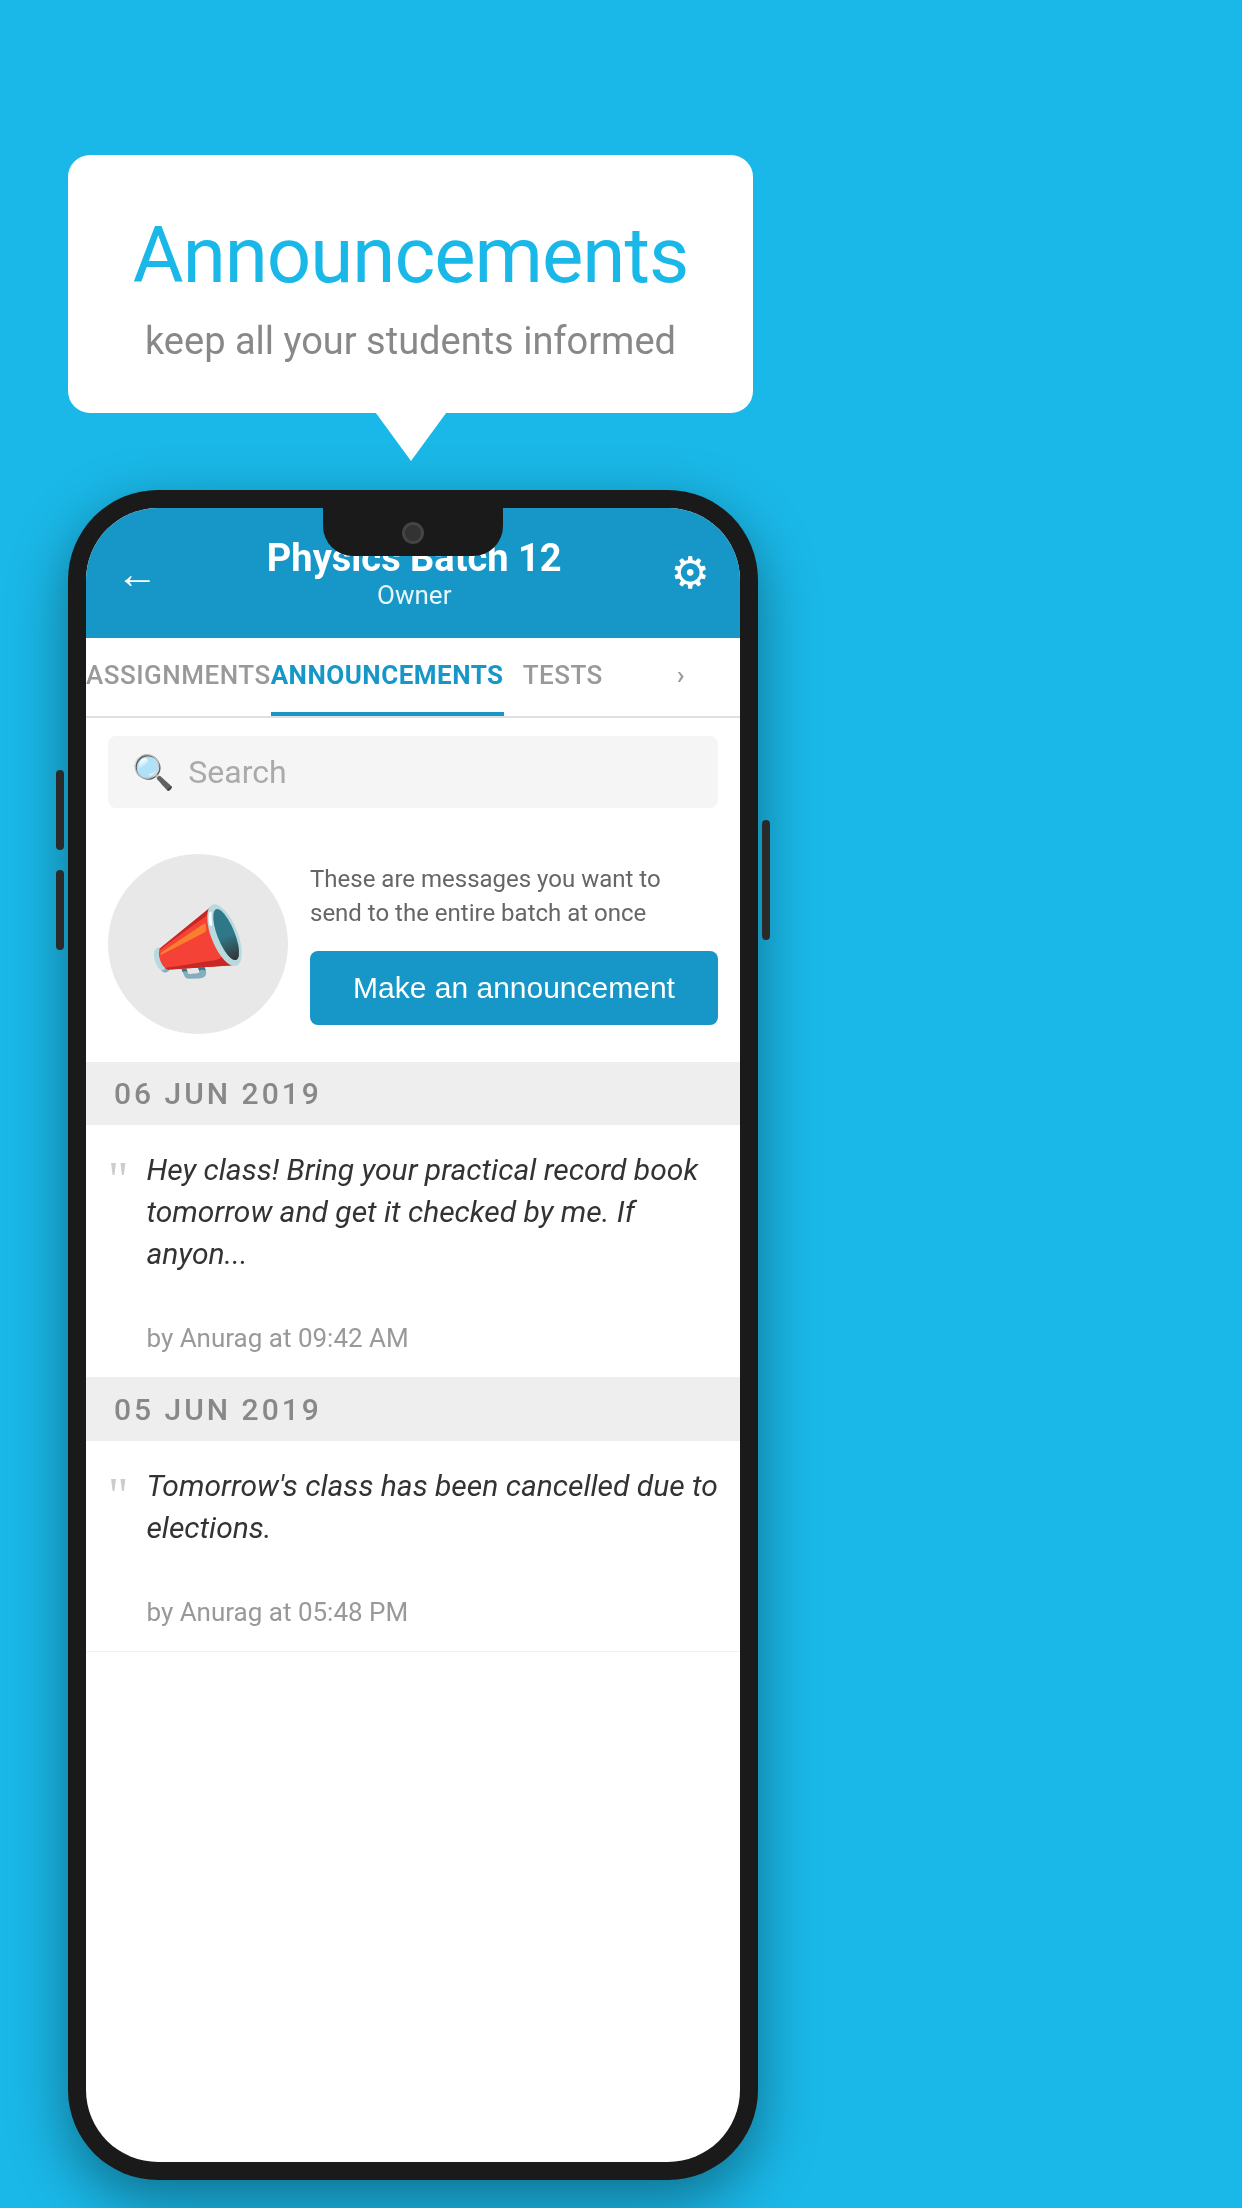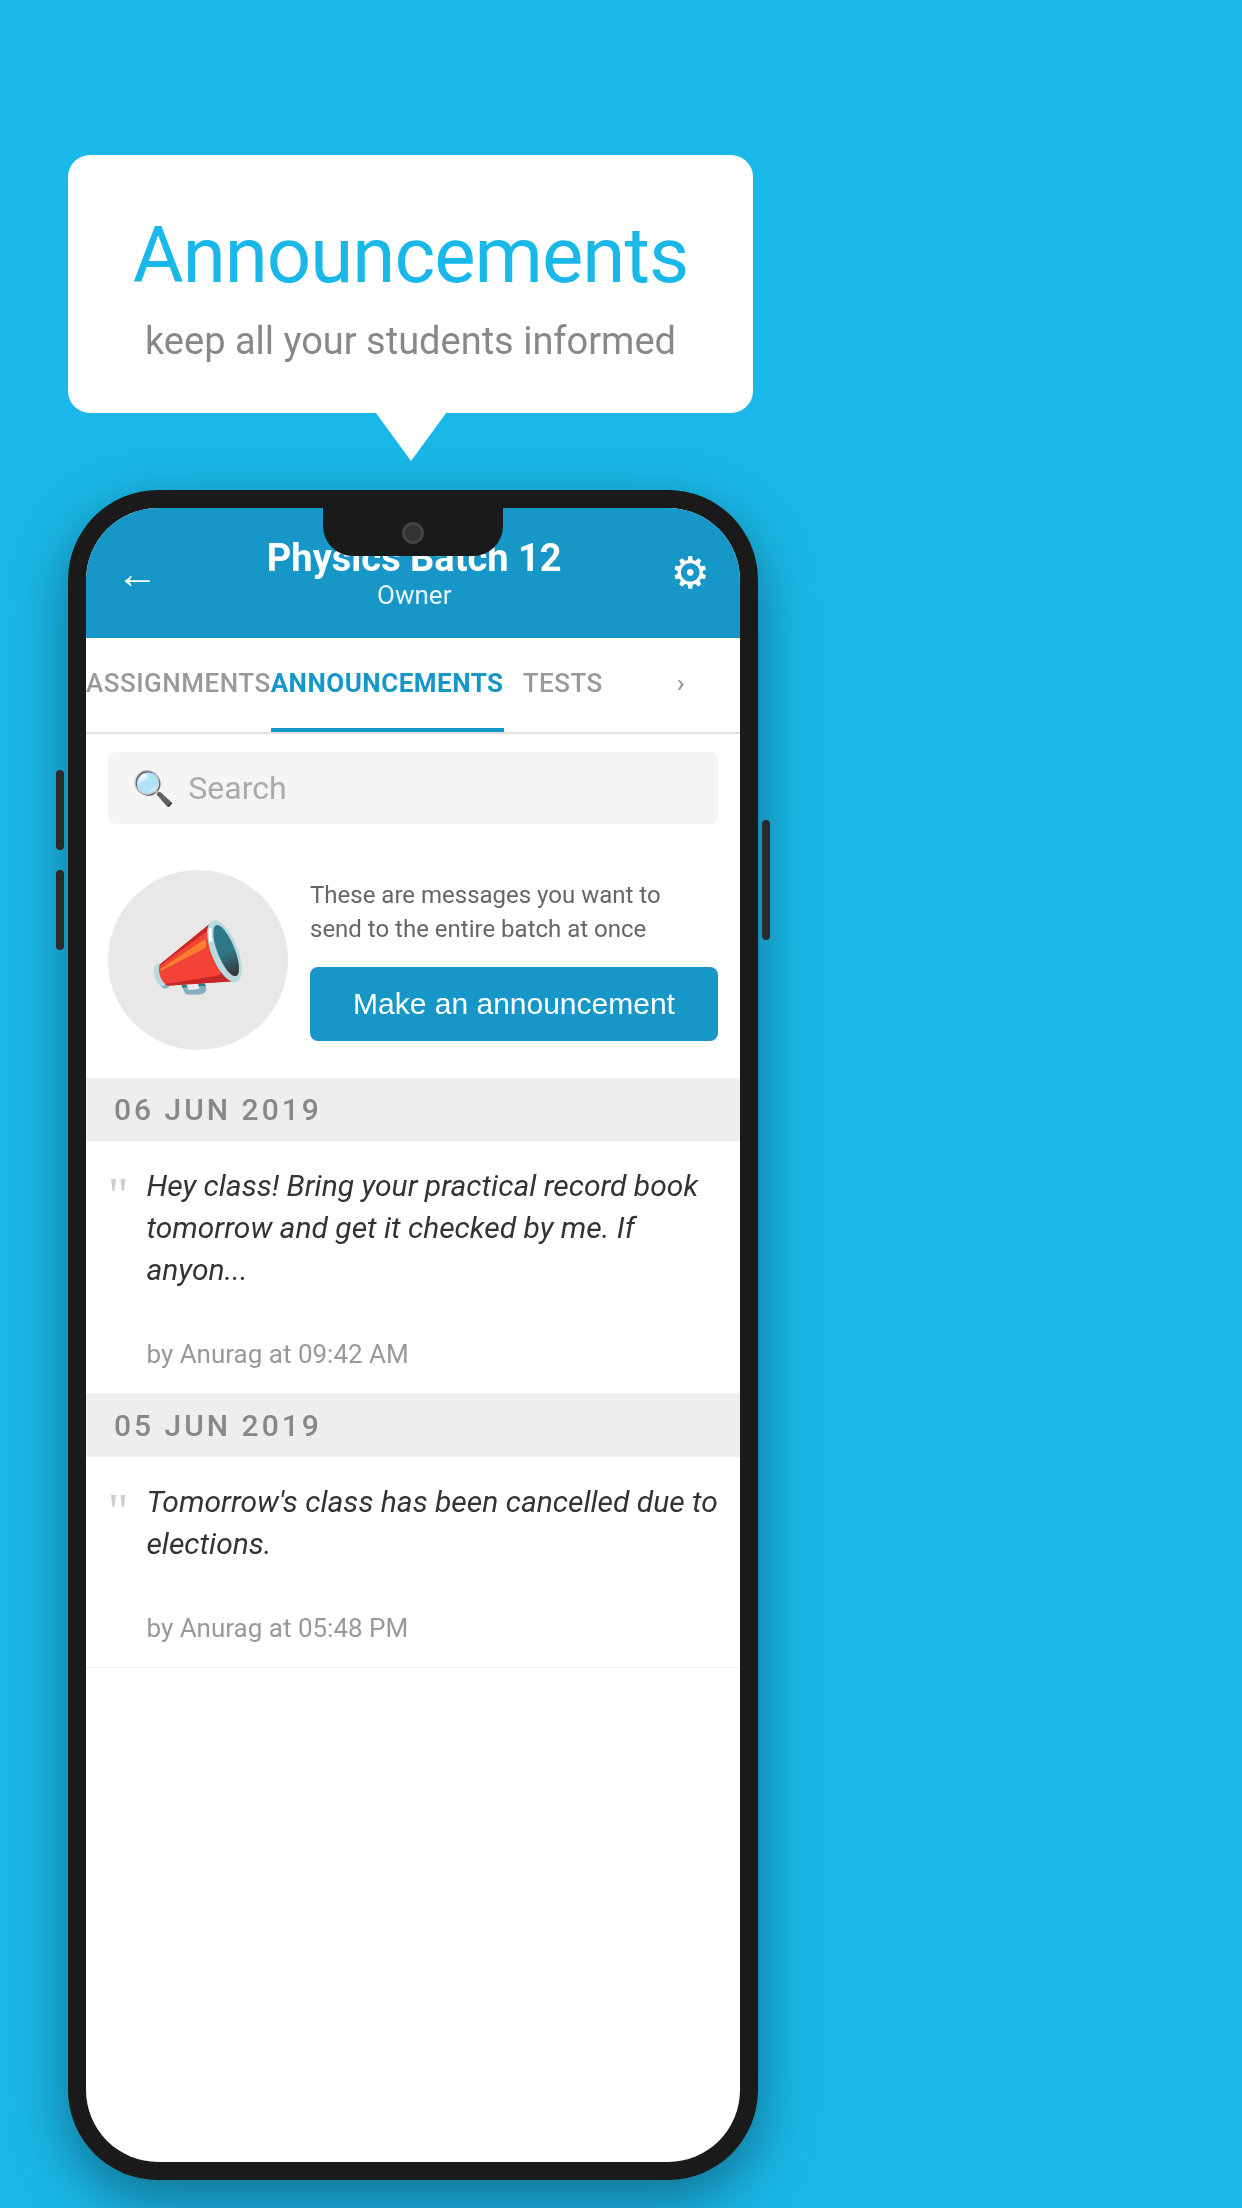--- a/index.html
+++ b/index.html
@@ -172,21 +172,21 @@
       color: white;
       font-size: 44px;
       cursor: pointer;
     }
 
     
     .tabs-container {
       background: white;
       display: flex;
       border-bottom: 2px solid #e0e0e0;
-      height: 96px;
+      height: 80px;
     }
 
     .tab {
       flex: 1;
       display: flex;
       align-items: center;
       justify-content: center;
       font-size: 26px;
       font-weight: 500;
       color: #999;

